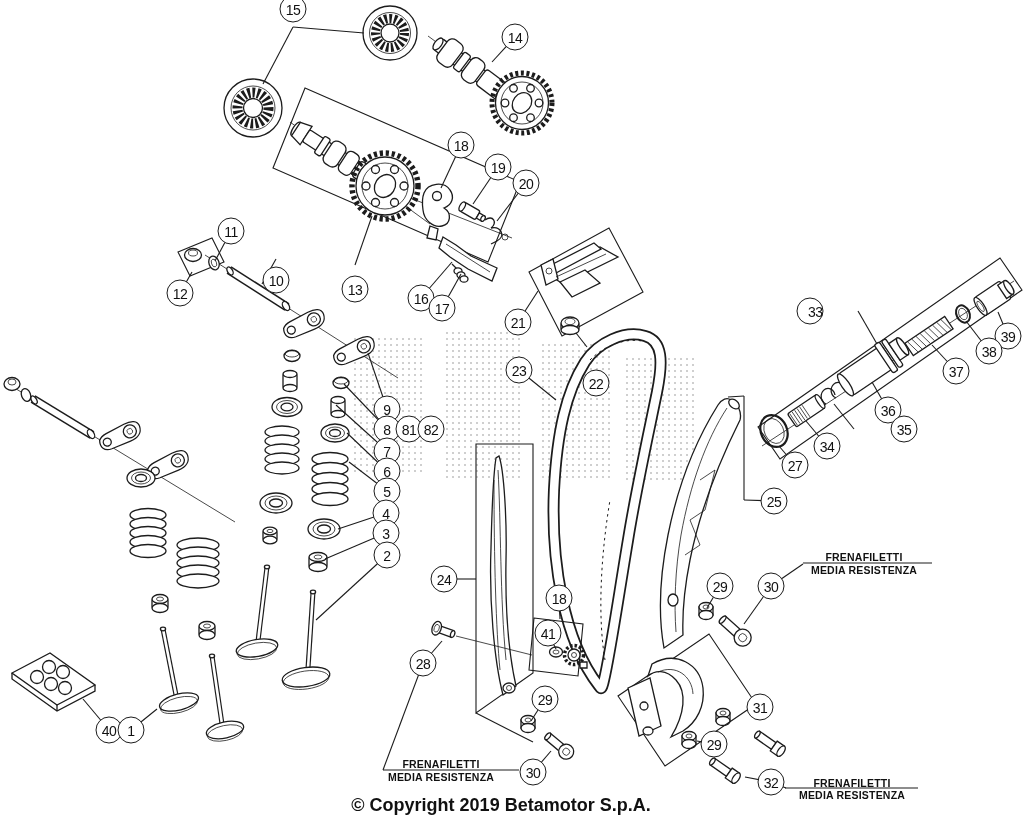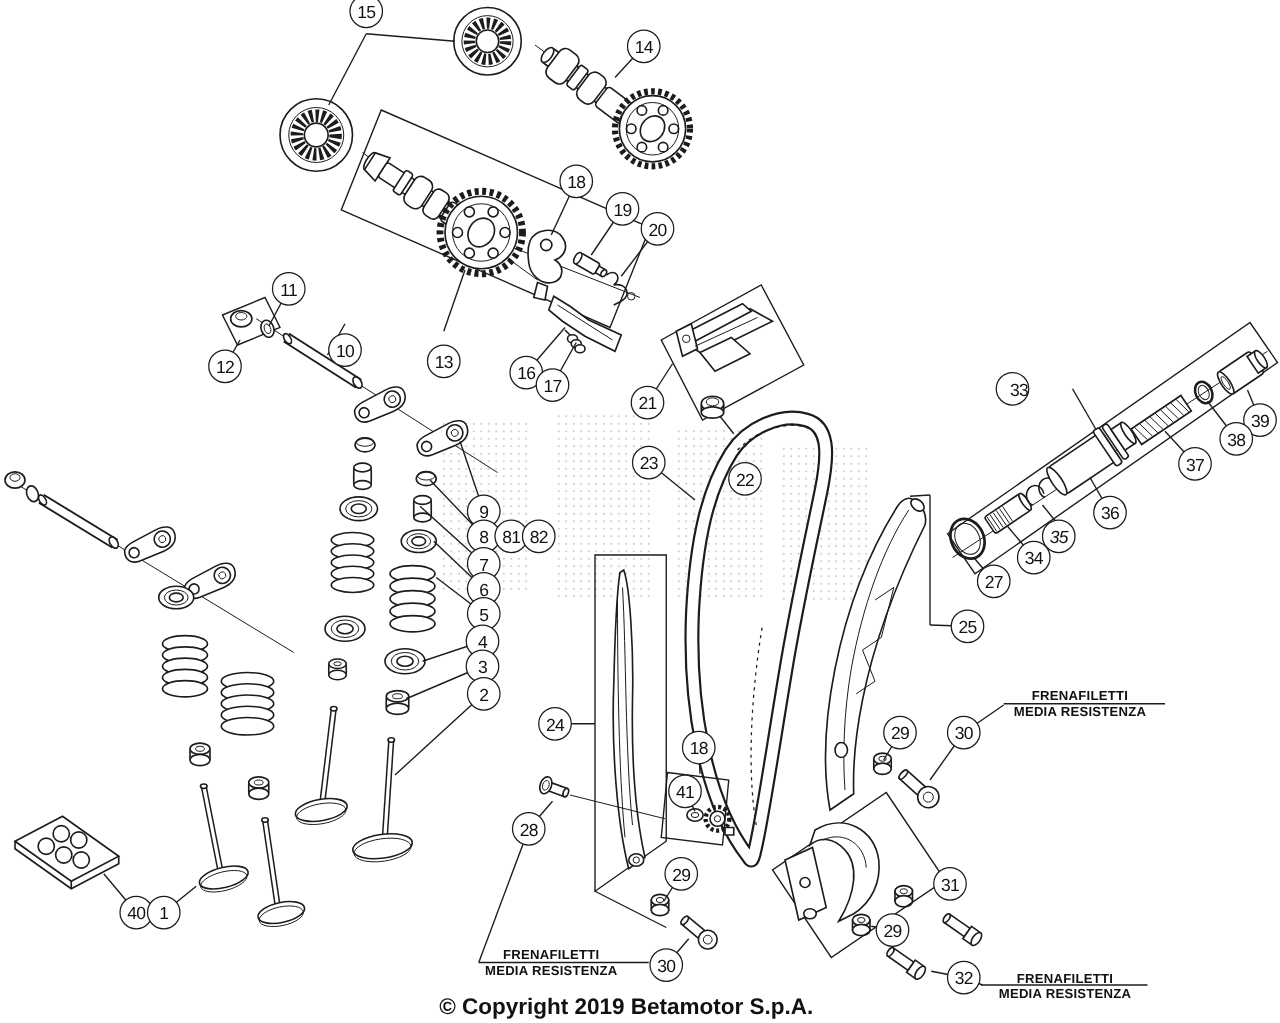--- a/index.html
+++ b/index.html
@@ -644,21 +644,21 @@
     </div>
     <div class="callout" style="left: 989px; top: 351px;">
       <span>38</span>
     </div>
     <div class="callout" style="left: 956px; top: 371px;">
       <span>37</span>
     </div>
     <div class="callout" style="left: 888px; top: 410px;">
       <span>36</span>
     </div>
-    <div class="callout" style="left: 847px; top: 429px; font-style: italic;">
+    <div class="callout" style="left: 904px; top: 429px;">
       <span>35</span>
     </div>
     <div class="callout" style="left: 827px; top: 446px;">
       <span>34</span>
     </div>
     <div class="callout" style="left: 795px; top: 465px;">
       <span>27</span>
     </div>
     <div class="callout" style="left: 774px; top: 501px;">
       <span>25</span>

